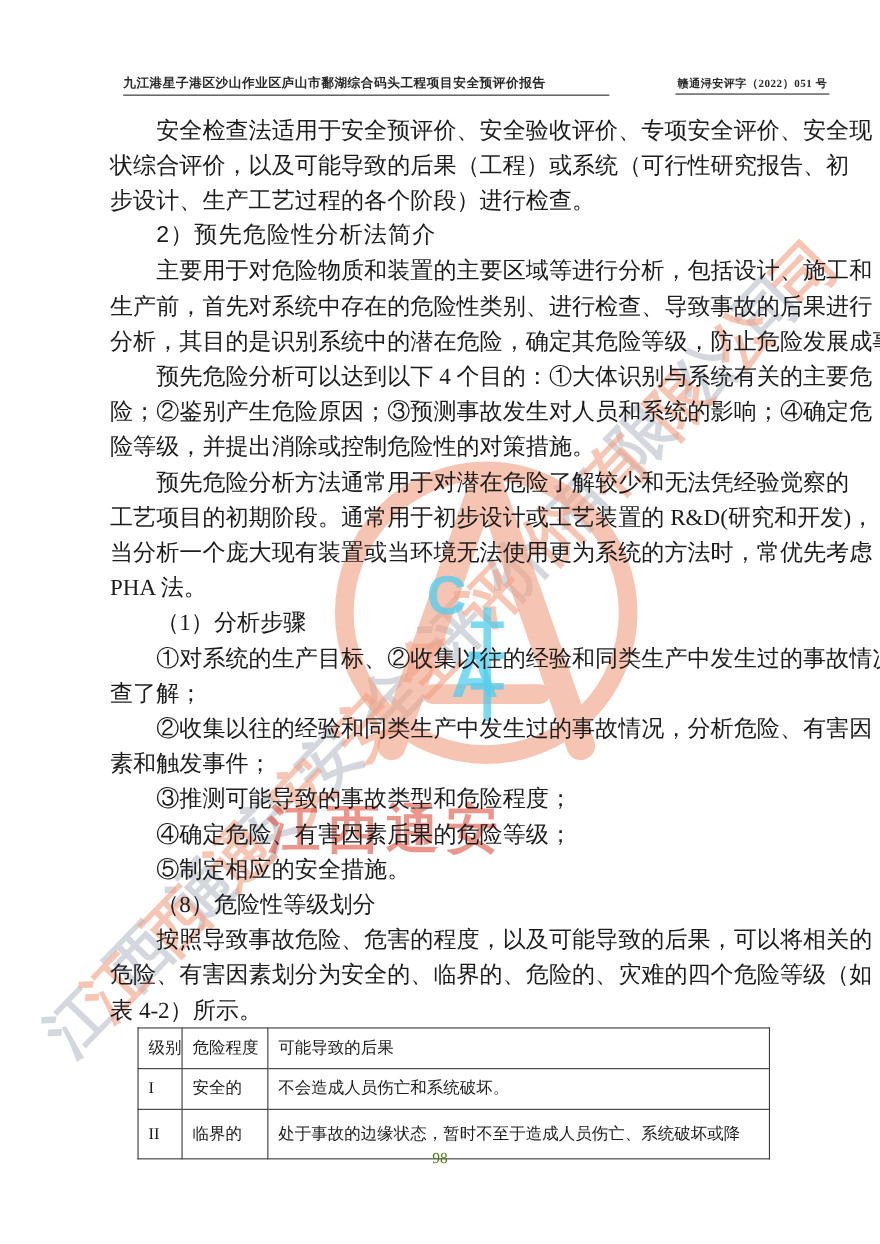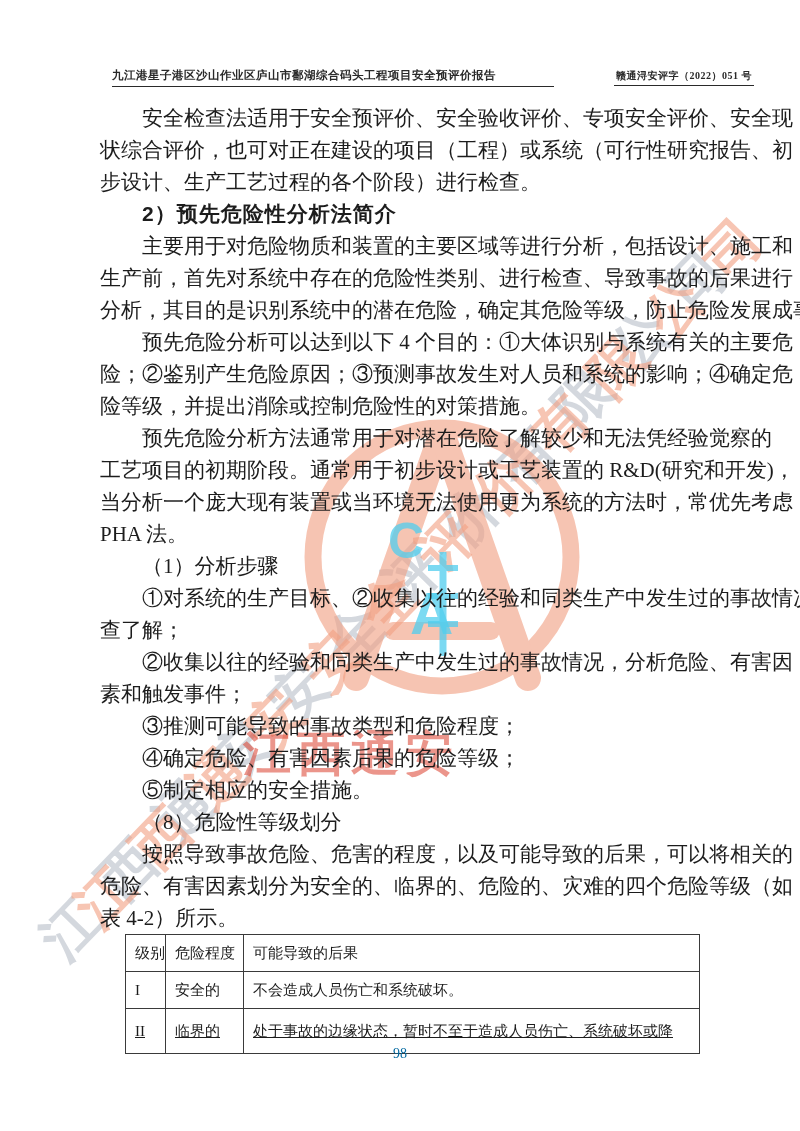--- a/index.html
+++ b/index.html
@@ -46,43 +46,43 @@
     color:rgba(218,62,44,0.55);white-space:nowrap;
   }
   
   .content{
     position:absolute;left:100px;top:102px;width:640px;z-index:1;
     font-size:21px;line-height:32px;
   }
   .text-line{white-space:nowrap;height:32px;}
   .text-line.just{text-align:justify;text-align-last:justify;}
   .text-line.indent{text-indent:2em;}
-  .text-line.bold{font-weight:bold;font-family:"Liberation Sans","DejaVu Sans",sans-serif;letter-spacing:1px;}
+  .text-line.bold{font-weight:normal;font-family:"Liberation Sans","DejaVu Sans",sans-serif;letter-spacing:1px;}
   
   .tbl-title{
     margin:4px 0 4px 0;text-align:center;
     font-weight:bold;font-size:17.5px;
     font-family:"Liberation Sans","DejaVu Sans",sans-serif;letter-spacing:1px;
   }
   table.dtable{
     border-collapse:collapse;margin-left:25px;width:575px;
     font-size:15px;table-layout:fixed;
   }
   table.dtable th,table.dtable td{
     border:1px solid #3a3a3a;padding:2px 9px;
     font-weight:normal;text-align:left;vertical-align:middle;
     white-space:nowrap;overflow:hidden;
   }
   table.dtable .c0{width:40px;}
   table.dtable .c1{width:78px;}
-  table.dtable tr.tall td{padding-top:6px;padding-bottom:6px;text-decoration:underline;}
+  table.dtable tr.tall td{padding-top:6px;padding-bottom:6px;}
   
   .pageno{
     position:absolute;left:0;right:0;top:1046px;
-    text-align:center;font-size:14px;color:#0369a1;z-index:1;
+    text-align:center;font-size:14px;color:#4d7c0f;z-index:1;
   }
 </style>
 </head>
 <body>
 
 <div class="page">
 
   <div class="wm">
     <div class="wm-diag gray">江西通安安全评价有限公司</div>
     <div class="wm-diag salmon">江西通安安全评价有限公司</div>
@@ -107,21 +107,21 @@
   </div>
 
   <div class="header">
     <span class="h-left">九江港星子港区沙山作业区庐山市鄱湖综合码头工程项目安全预评价报告</span>
     <span class="h-right">赣通浔安评字（2022）051 号</span>
   </div>
 
   <div class="content">
     <div id="blocks">
         <div class="text-line indent just">安全检查法适用于安全预评价、安全验收评价、专项安全评价、安全现</div>
-        <div class="text-line just">状综合评价，也可对正在建设的项目（工程）或系统（可行性研究报告、初</div>
+        <div class="text-line just">状综合评价，以及可能导致的后果（工程）或系统（可行性研究报告、初</div>
         <div class="text-line">步设计、生产工艺过程的各个阶段）进行检查。</div>
         <div class="text-line indent bold">2）预先危险性分析法简介</div>
         <div class="text-line indent just">主要用于对危险物质和装置的主要区域等进行分析，包括设计、施工和</div>
         <div class="text-line just">生产前，首先对系统中存在的危险性类别、进行检查、导致事故的后果进行</div>
         <div class="text-line">分析，其目的是识别系统中的潜在危险，确定其危险等级，防止危险发展成事故。</div>
         <div class="text-line indent just">预先危险分析可以达到以下 4 个目的：①大体识别与系统有关的主要危</div>
         <div class="text-line just">险；②鉴别产生危险原因；③预测事故发生对人员和系统的影响；④确定危</div>
         <div class="text-line">险等级，并提出消除或控制危险性的对策措施。</div>
         <div class="text-line indent just">预先危险分析方法通常用于对潜在危险了解较少和无法凭经验觉察的</div>
         <div class="text-line just">工艺项目的初期阶段。通常用于初步设计或工艺装置的 R&amp;D(研究和开发)，</div>

